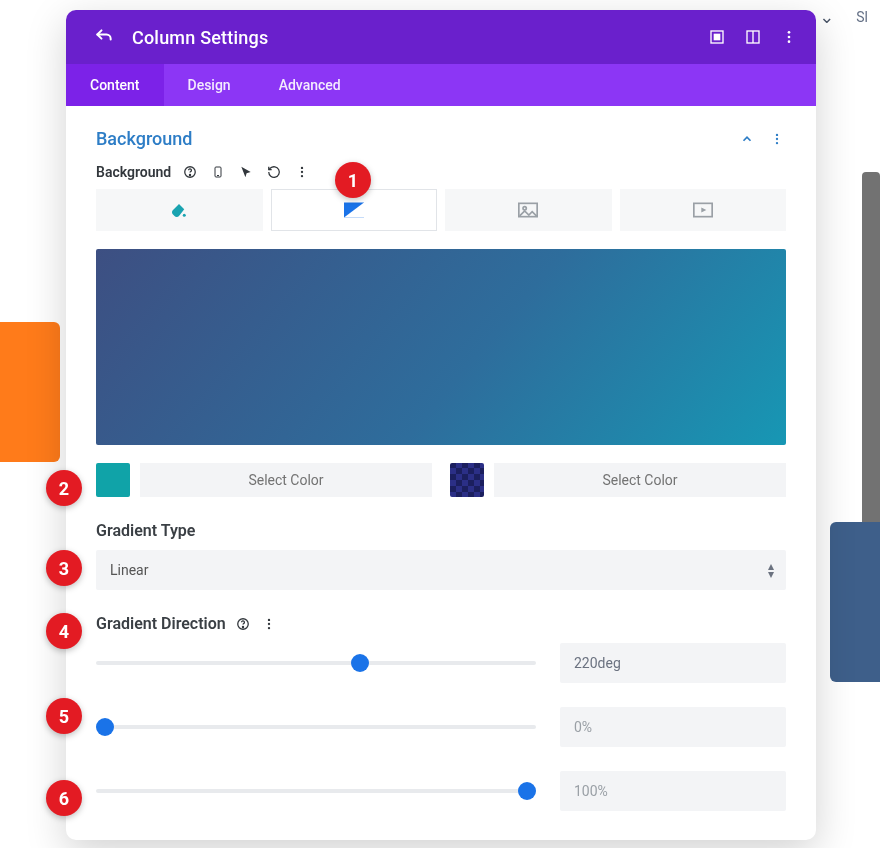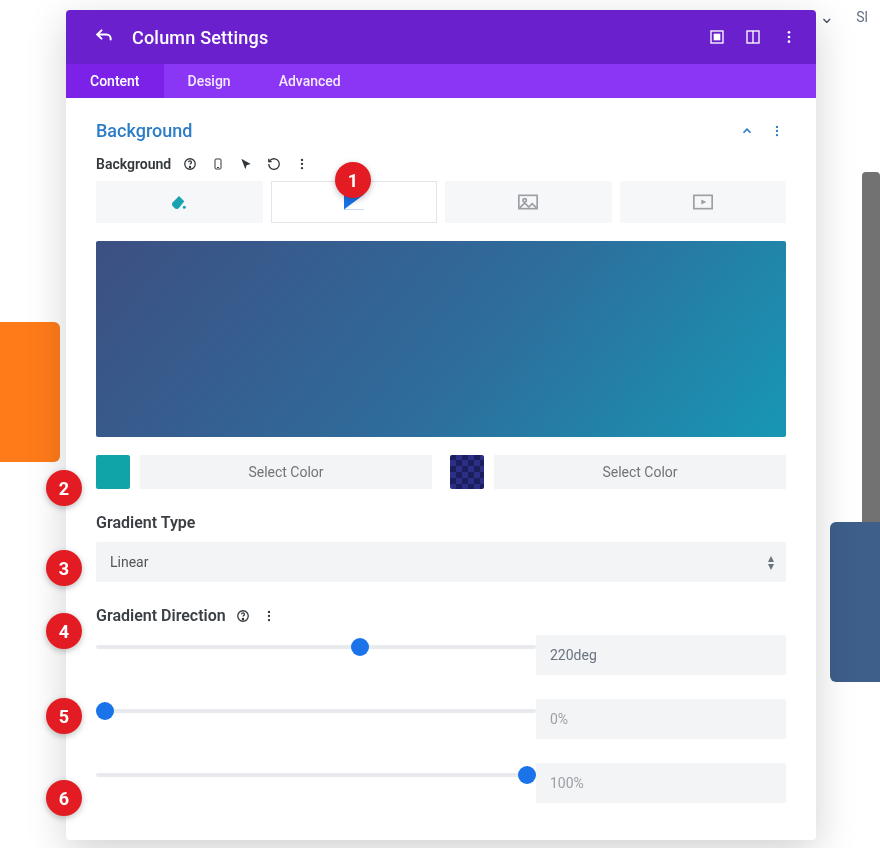--- a/index.html
+++ b/index.html
@@ -6,31 +6,31 @@
   html, body { width: 880px; height: 848px; overflow: hidden; background: #fff; }
   .bg-artifacts { position: absolute; inset: 0; z-index: 0; }
   .bg-orange { position: absolute; left: 0; top: 322px; width: 60px; height: 140px; background: #ff7b1a; border-top-right-radius: 6px; border-bottom-right-radius: 6px; }
   .bg-blue   { position: absolute; right: 0; top: 522px; width: 50px; height: 160px; background: #3e5f8a; border-top-left-radius: 6px; border-bottom-left-radius: 6px; }
   .bg-blue2  { position: absolute; right: 0; top: 172px; width: 18px; height: 510px; background: #727272; border-radius: 4px; }
   .topbar-frag { position: absolute; right: 12px; top: 6px; color: #647086; font-size: 14px; display: flex; align-items: center; gap: 22px; }
   .chev { font-size: 18px; color: #4a5568; }
 
   .panel {
     position: absolute; left: 66px; top: 10px; width: 750px; height: 830px;
-    background: #fff; border-radius: 4px; box-shadow: 0 12px 40px rgba(0,0,0,.18);
+    background: #fff; border-radius: 10px; box-shadow: 0 12px 40px rgba(0,0,0,.18);
     overflow: hidden; z-index: 10; display: flex; flex-direction: column;
   }
 
   .header { background: #6a20cc; color: #fff; height: 54px; display: flex; align-items: center; padding: 0 18px 0 28px; }
   .back-icon { margin-right: 18px; display: inline-flex; }
   .title { font-size: 18px; font-weight: 500; letter-spacing: .2px; flex: 1; }
   .hdr-icons { display: flex; align-items: center; gap: 18px; }
   .hdr-icons .ico { width: 18px; height: 18px; display: inline-flex; align-items: center; justify-content: center; }
 
-  .tabs { background: #8c36f5; display: flex; height: 34px; }
+  .tabs { background: #8c36f5; display: flex; height: 42px; }
   .tab { padding: 0 24px; display: flex; align-items: center; color: #fff; font-size: 14px; font-weight: 500; cursor: pointer; }
   .tab.inactive { color: rgba(255,255,255,.9); }
   .tab.active { background: #7c22e8; }
 
   .body { flex: 1; overflow: hidden; padding: 0 30px 4px 30px; }
 
   .section-h { display: flex; align-items: center; justify-content: space-between; padding: 22px 0 14px; }
   .section-h h2 { color: #2d7dc6; font-size: 18px; font-weight: 500; }
   .section-acts { display: flex; align-items: center; gap: 12px; color: #2d7dc6; }
 
@@ -52,21 +52,21 @@
     background:
       repeating-conic-gradient(#2b2f86 0% 25%, #1b1f5e 0% 50%) 0 / 12px 12px;
   }
   .select-color { flex: 1; height: 34px; background: #f3f4f6; display: flex; align-items: center; justify-content: center; font-size: 14px; color: #737373; cursor: pointer; }
 
   .field { margin-top: 24px; }
   .field .flabel { font-size: 16px; font-weight: 600; color: #3a3f44; margin-bottom: 10px; display: flex; align-items: center; gap: 8px; }
   .select { position: relative; height: 40px; background: #f3f4f6; border-radius: 2px; display: flex; align-items: center; padding: 0 14px; font-size: 14px; color: #555; cursor: pointer; }
   .select .sel-arrows { position: absolute; right: 12px; font-size: 12px; color: #6b7280; line-height: 8px; }
 
-  .slider-row { display: flex; margin-top: 6px; }
+  .slider-row { display: flex; align-items: center; gap: 24px; margin-top: 6px; }
   .slider-wrap { flex: 0 0 440px; position: relative; height: 24px; display: flex; align-items: center; }
   .slider-track { position: absolute; left: 0; right: 0; height: 4px; background: #e8eaed; border-radius: 4px; }
   .slider-thumb { position: absolute; width: 18px; height: 18px; border-radius: 50%; background: #1a73e8; top: 3px; transform: translateX(-50%); }
   .value-box { flex: 1; height: 40px; background: #f3f4f6; border-radius: 2px; display: flex; align-items: center; padding: 0 14px; font-size: 14px; color: #6b7280; }
   .value-box.dim { color: #9aa0a6; }
 
   .marker {
     position: absolute; width: 36px; height: 36px; border-radius: 50%;
     background: #e31b23; color: #fff; font-weight: 700; font-size: 18px;
     display: flex; align-items: center; justify-content: center;

